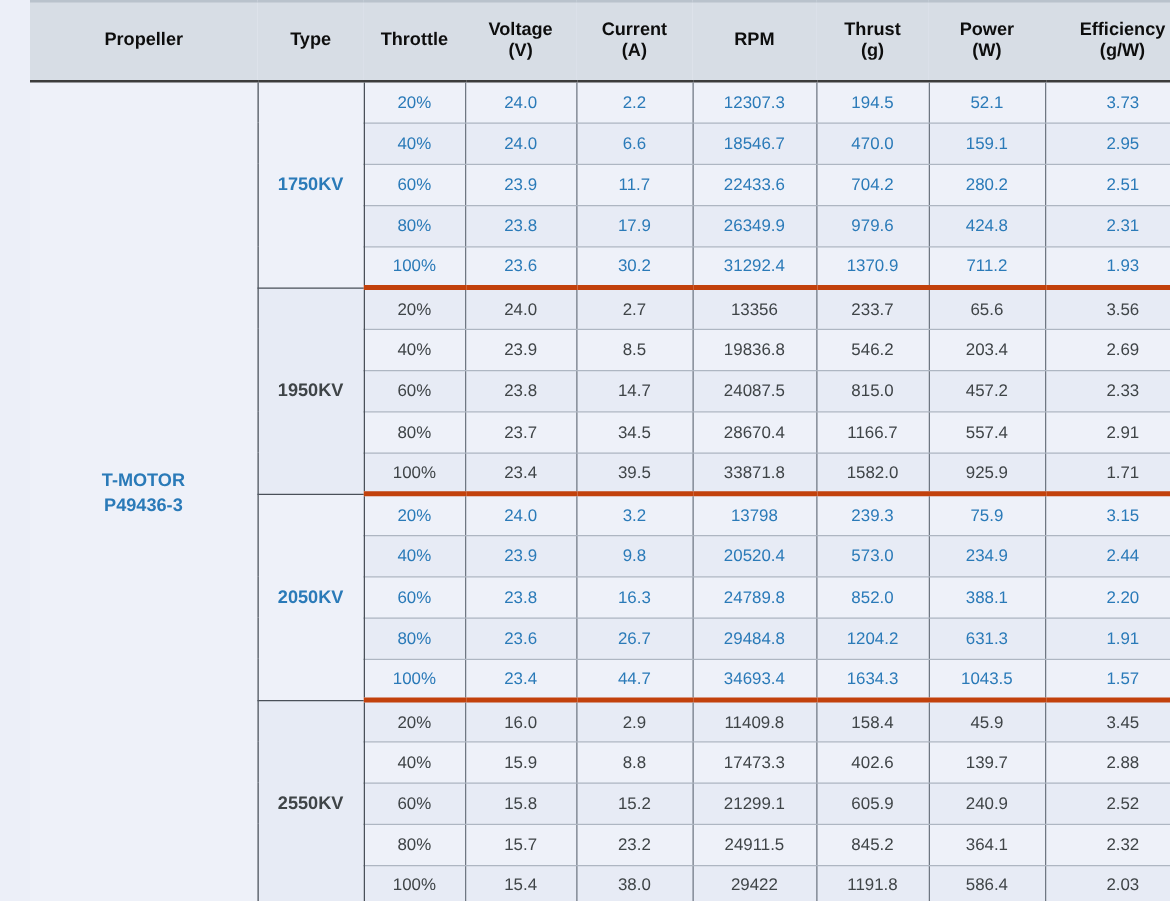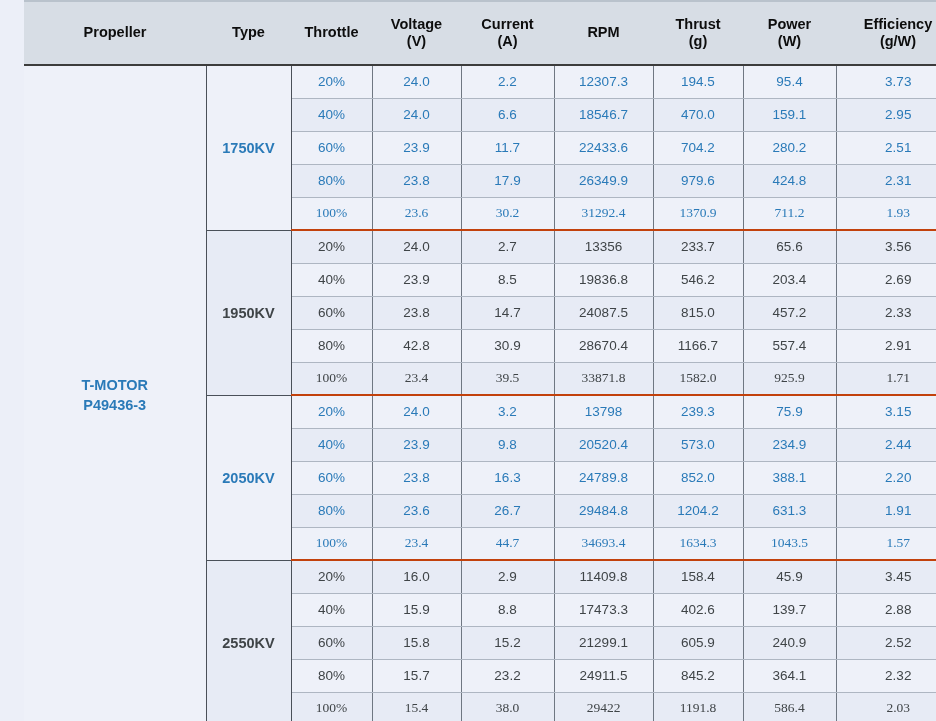--- a/index.html
+++ b/index.html
@@ -102,21 +102,21 @@
   tr.stripe-a td { background: #eef1f9; }
   tr.stripe-b td { background: #e7ebf5; }
 
   
   tr.grp-blue td  { color: #2a7ab8; }
   tr.grp-dark td  { color: #3f4447; }
   td.type-blue    { color: #1d6aa8; }
   td.type-dark    { color: #1b1b1b; text-align: center; }
 
   
-  tr.group-end td { border-bottom: 2px solid #c2410c; font-family: Liberation Serif, serif; }
+  tr.group-end td { border-bottom: 4px solid #c2410c; }
 </style>
 </head>
 <body>
 
 <div class="table-wrap">
   <table class="data-table">
     <colgroup>
       <col class="c-prop">
         <col class="c-type">
         <col class="c-thr">
@@ -142,21 +142,21 @@
     </thead>
     <tbody id="table-body">
         <tr class="stripe-a grp-blue">
           <td class="prop-cell" rowspan="20"><span>T-MOTOR</span><span class="prop-l2">P49436-3</span></td>
           <td class="type-cell type-blue" rowspan="5">1750KV</td>
           <td>20%</td>
           <td>24.0</td>
           <td>2.2</td>
           <td>12307.3</td>
           <td>194.5</td>
-          <td>95.4</td>
+          <td>52.1</td>
           <td>3.73</td>
         </tr>
         <tr class="stripe-b grp-blue">
           <td>40%</td>
           <td>24.0</td>
           <td>6.6</td>
           <td>18546.7</td>
           <td>470.0</td>
           <td>159.1</td>
           <td>2.95</td>
@@ -211,22 +211,22 @@
           <td>60%</td>
           <td>23.8</td>
           <td>14.7</td>
           <td>24087.5</td>
           <td>815.0</td>
           <td>457.2</td>
           <td>2.33</td>
         </tr>
         <tr class="stripe-a grp-dark">
           <td>80%</td>
-          <td>42.8</td>
-          <td>30.9</td>
+          <td>23.7</td>
+          <td>34.5</td>
           <td>28670.4</td>
           <td>1166.7</td>
           <td>557.4</td>
           <td>2.91</td>
         </tr>
         <tr class="stripe-b grp-dark group-end">
           <td>100%</td>
           <td>23.4</td>
           <td>39.5</td>
           <td>33871.8</td>

